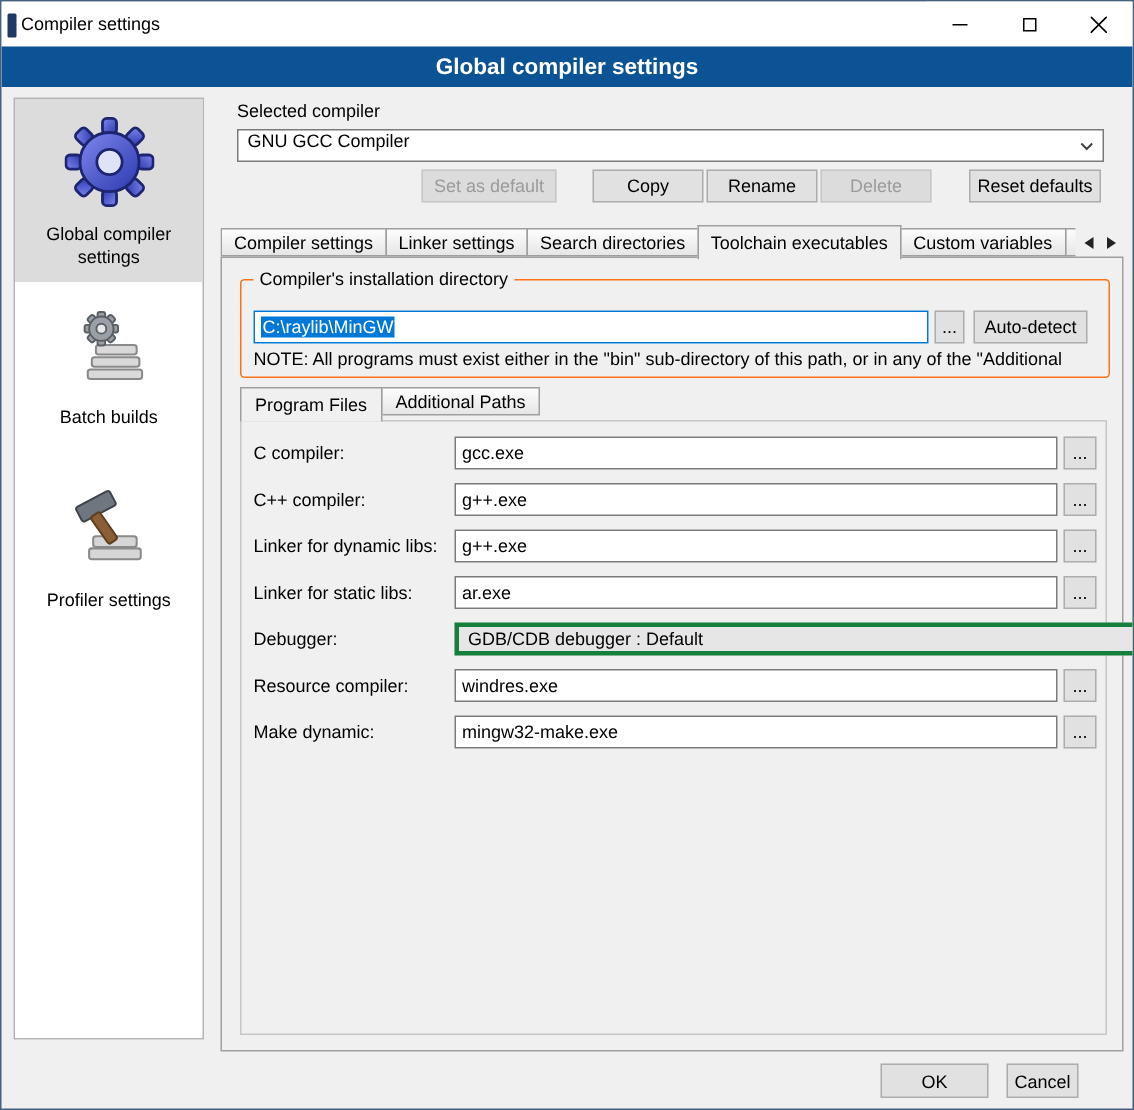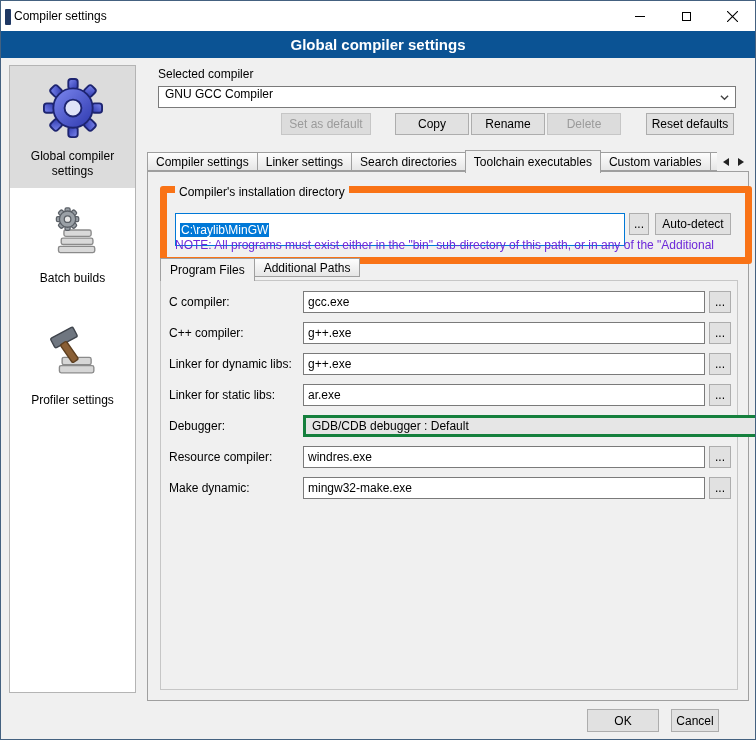--- a/index.html
+++ b/index.html
@@ -45,27 +45,27 @@
     overflow:hidden;z-index:3;}
   .tab{height:19px;margin-bottom:2px;padding:0 8px;display:flex;align-items:center;white-space:nowrap;
     background:linear-gradient(#fdfdfd,#e6e6e6);border:1px solid #9f9f9f;box-sizing:border-box;margin-right:-1px;}
   .tab.selected{height:23px;margin-bottom:0;background:#f0f0f0;border-bottom:none;z-index:4;position:relative;}
   .tab-scroll{position:absolute;top:153px;width:14px;height:16px;display:flex;align-items:center;justify-content:center;z-index:5;}
   .tri-left{width:0;height:0;border-top:4px solid transparent;border-bottom:4px solid transparent;border-right:6px solid #222;}
   .tri-right{width:0;height:0;border-top:4px solid transparent;border-bottom:4px solid transparent;border-left:6px solid #222;}
   
   .tab-panel{position:absolute;left:146px;top:170px;width:602px;height:530px;background:#f0f0f0;
     border:1px solid #9f9f9f;box-sizing:border-box;z-index:2;}
-  .groupbox{position:absolute;left:12px;top:14px;width:578px;height:64px;border:7px solid #f97316;border-radius:3px;}
+  .groupbox{position:absolute;left:12px;top:14px;width:578px;height:64px;border:1px solid #f97316;border-radius:3px;}
   .groupbox-legend{position:absolute;left:8px;top:-8px;background:#f0f0f0;padding:0 4px;}
-  .dir-input{position:absolute;left:8px;top:20px;width:450px;height:33px;border:1px solid #0078d7;}
+  .dir-input{position:absolute;left:8px;top:20px;width:450px;height:22px;border:1px solid #0078d7;}
   .dir-selection{background:#0078d7;color:#fff;padding:0 1px;}
   .dir-browse{left:462px;top:20px;width:20px;height:22px;}
   .autodetect{left:488px;top:20px;width:76px;height:22px;}
-  .note{position:absolute;left:8px;top:45px;width:566px;color:#6d28d9;white-space:nowrap;overflow:hidden;}
+  .note{position:absolute;left:8px;top:45px;width:566px;color:#000000;white-space:nowrap;overflow:hidden;}
   
   .subtabbar{position:absolute;left:12px;top:86px;height:23px;display:flex;align-items:flex-start;z-index:3;}
   .subtab{height:19px;margin-bottom:1px;padding:0 9px;display:flex;align-items:center;white-space:nowrap;
     background:linear-gradient(#fdfdfd,#e6e6e6);border:1px solid #9f9f9f;box-sizing:border-box;margin-right:-1px;}
   .subtab.selected{height:23px;margin-bottom:0;background:#f0f0f0;border-bottom:none;position:relative;z-index:4;}
   .subpage{position:absolute;left:12px;top:108px;width:578px;height:410px;background:#f0f0f0;
     border:1px solid #c6c6c6;box-sizing:border-box;}
   .frow-label{position:absolute;left:8px;height:22px;display:flex;align-items:center;}
   .frow-input{position:absolute;left:142px;width:402px;height:22px;}
   .frow-browse{left:548px;width:22px;height:22px;}

